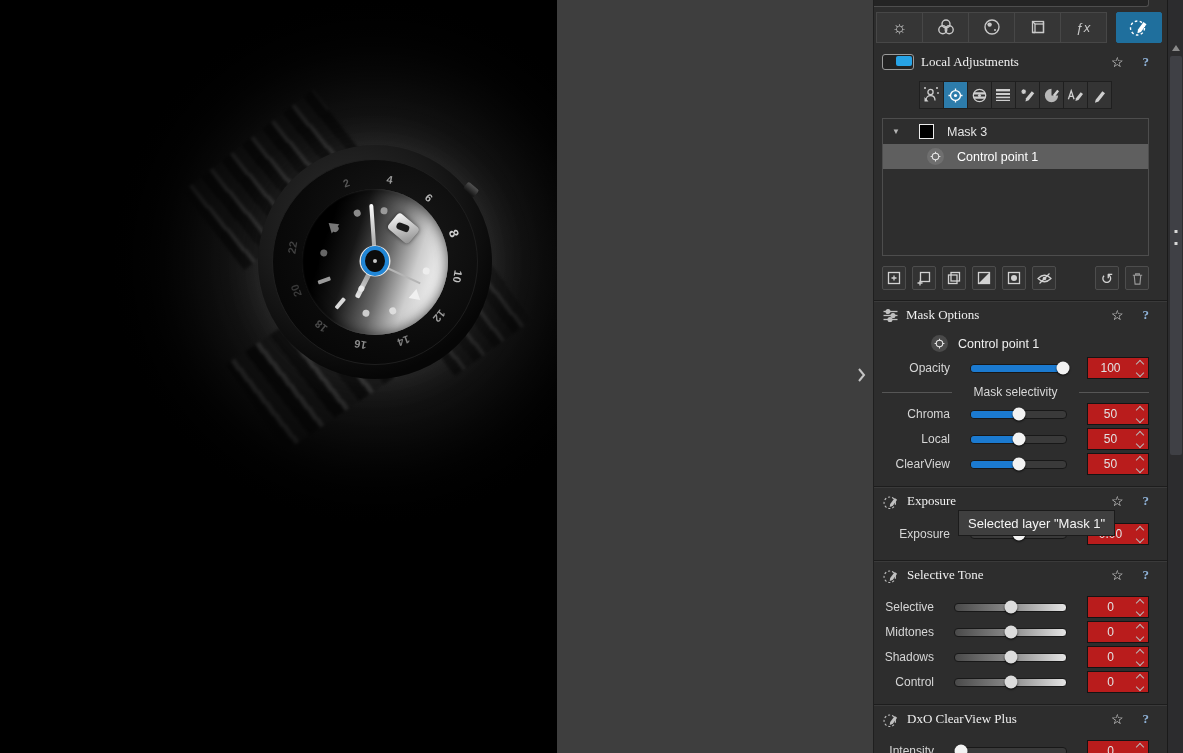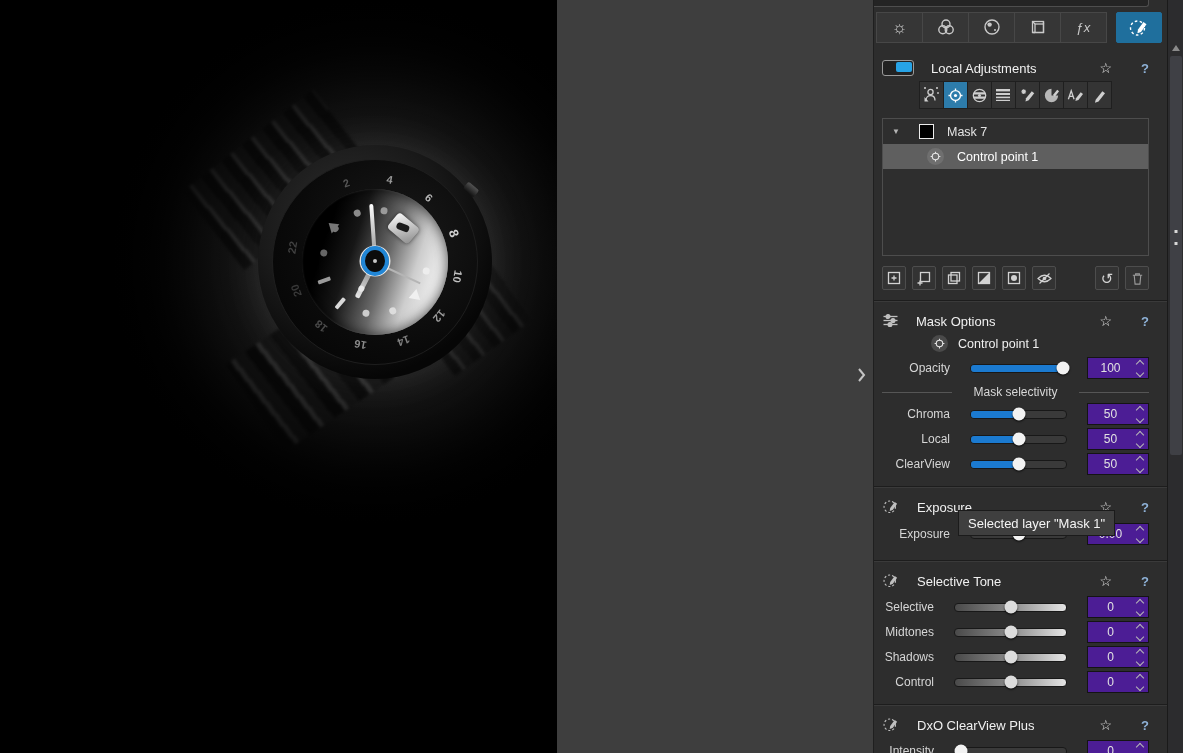--- a/index.html
+++ b/index.html
@@ -52,21 +52,21 @@
   .tabbar{height:36px;display:flex;align-items:center;padding:2px 2px 0 2px;}
   .tabgroup{display:flex;}
   .tabbtn{width:47px;height:31px;background:#363636;border:1px solid #474747;margin-left:-1px;
           display:flex;align-items:center;justify-content:center;color:#c9c9c9;box-sizing:border-box;}
   .tabbtn:first-child{margin-left:0;}
   .tabbtn.active{width:46px;background:#1f6f9d;border-color:#1f6f9d;border-radius:2px;margin-left:9px;color:#fff;}
   .glyph-sun{font-size:17px;line-height:1;color:#c9c9c9;}
   .glyph-fx{font-size:13px;font-style:italic;color:#c9c9c9;letter-spacing:1px;}
   .sec{border-top:1px solid #1d1d1d;box-shadow:inset 0 1px 0 #3a3a3a;padding:6px 18px 10px 8px;position:relative;box-sizing:border-box;}
   .sec.first{border-top:none;box-shadow:none;margin-top:3px;}
-  .sec-h{display:flex;align-items:flex-end;height:22px;gap:17px;}
+  .sec-h{display:flex;align-items:flex-start;height:22px;gap:7px;font-family:Liberation Serif, serif;}
   .sec-title{flex:1;font-size:13px;color:#f0f0f0;}
   .star{color:#e2e2e2;font-size:14px;margin-right:12px;cursor:pointer;}
   .help{color:#8fb2d8;font-size:13px;font-weight:bold;cursor:pointer;}
   .toggle{width:30px;height:14px;border:1px solid #9a9a9a;border-radius:3px;position:relative;background:#222;cursor:pointer;}
   .toggle .knob{position:absolute;right:1px;top:1px;width:16px;height:10px;background:#27a3e6;border-radius:2px;}
   .toolrow{display:flex;justify-content:center;margin-top:5px;}
   .toolbtn{width:25px;height:28px;background:#343434;border:1px solid #1f1f1f;margin-left:-1px;
            display:flex;align-items:center;justify-content:center;color:#cfcfcf;box-sizing:border-box;cursor:pointer;}
   .toolbtn.active{background:#2d7cab;color:#fff;}
   .masklist{margin:9px 0 0 0;height:138px;background:#2e2e2e;border:1px solid #4d4d4d;box-sizing:border-box;}
@@ -87,21 +87,21 @@
   .cp-line{display:flex;align-items:center;gap:10px;margin:6px 0 4px 49px;font-size:12.5px;color:#f0f0f0;}
   .row{display:flex;align-items:center;height:24px;margin-top:1px;gap:12px;}
   .rlabel{width:68px;text-align:right;margin-right:8px;font-size:12px;color:#d6d6d6;flex:none;}
   .row.tight .rlabel{width:52px;}
   .slider{position:relative;flex:1;height:7px;background:#3a3a3a;border:1px solid #181818;border-radius:4px;cursor:pointer;}
   .slider .fill{position:absolute;left:0;top:0;bottom:0;background:#1b7ad0;border-radius:3px;}
   .slider.grad{background:linear-gradient(90deg,#4a4a4a 0%,#8a8a8a 50%,#e4e4e4 100%);}
   .thumb{position:absolute;top:50%;width:13px;height:13px;background:#f2f2f2;border-radius:50%;
          transform:translate(-50%,-50%);box-shadow:0 1px 2px rgba(0,0,0,.8);cursor:pointer;}
   .slider.grad .thumb{background:#dcdcdc;}
-  .valbox{width:60px;height:20px;margin-left:8px;background:#4c1d95;border:1px solid #141414;
+  .valbox{width:60px;height:20px;margin-left:8px;background:#b91c1c;border:1px solid #141414;
           display:flex;align-items:center;flex:none;cursor:text;}
   .valbox .val{flex:1;text-align:center;font-size:12px;color:#e2e2e2;}
   .stepper{width:13px;display:flex;flex-direction:column;align-items:center;gap:3px;padding-right:2px;cursor:pointer;}
   .chev{width:5px;height:5px;border-left:1.5px solid #b8b8b8;border-top:1.5px solid #b8b8b8;}
   .chev.up{transform:rotate(45deg);}
   .chev.down{transform:rotate(225deg);}
   .selectivity{display:flex;align-items:center;gap:21px;height:18px;margin:3px 0 1px 0;}
   .selectivity .hline{flex:1;height:1px;background:#565656;}
   .selectivity span{font-size:12px;color:#d8d8d8;}
   .tooltip{position:absolute;left:84px;top:23px;height:24px;padding:0 9px;background:#3f3f3f;border:1px solid #1b1b1b;
@@ -292,21 +292,21 @@
         <svg width="19" height="19" viewBox="0 0 20 20">
           <path d="M6 14.5 L13 5.5 l2.8 2.2 -6.8 8.6 -3.8 1.2 z" fill="currentColor"></path>
         </svg>
       </div>
     </div>
 
     <div class="masklist">
       <div class="mrow">
         <span class="exp">▼</span>
         <span class="chk"></span>
-        <span class="lbl">Mask 7</span>
+        <span class="lbl">Mask 3</span>
       </div>
       <div class="mrow sel">
         <span class="cp-ico">
           <svg width="13" height="13" viewBox="0 0 20 20">
             <g fill="none" stroke="#e8e8e8" stroke-width="1.6">
               <circle cx="10" cy="10" r="5"></circle>
               <path d="M10 2.5 V5 M10 15 v2.5 M2.5 10 H5 M15 10 h2.5"></path>
             </g>
           </svg>
         </span>

